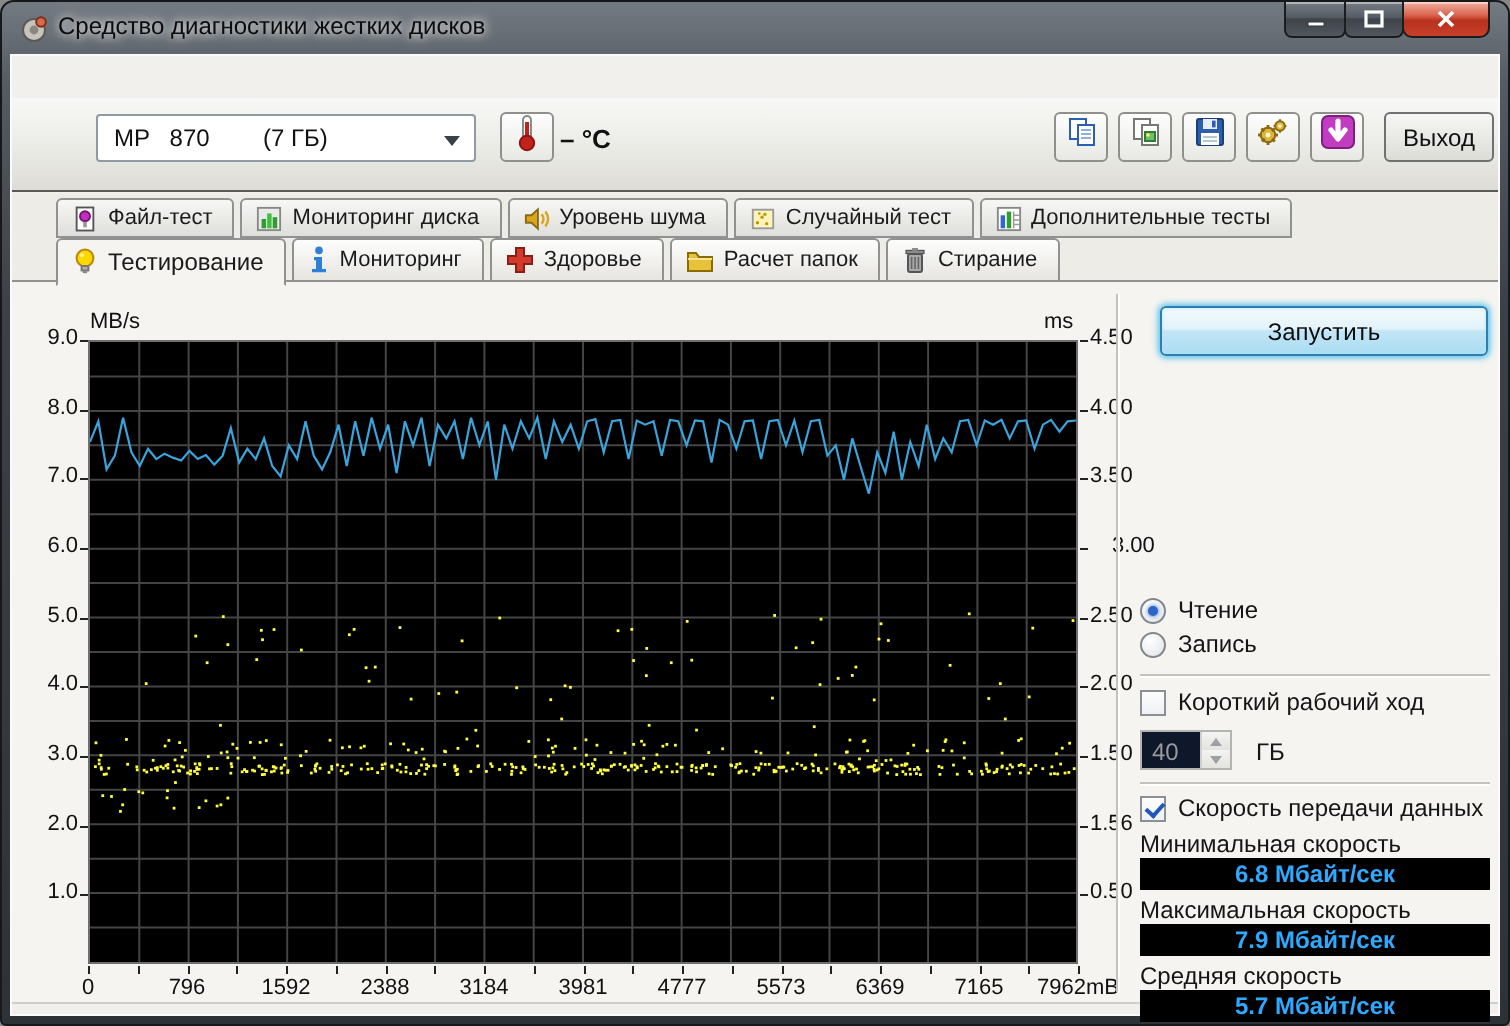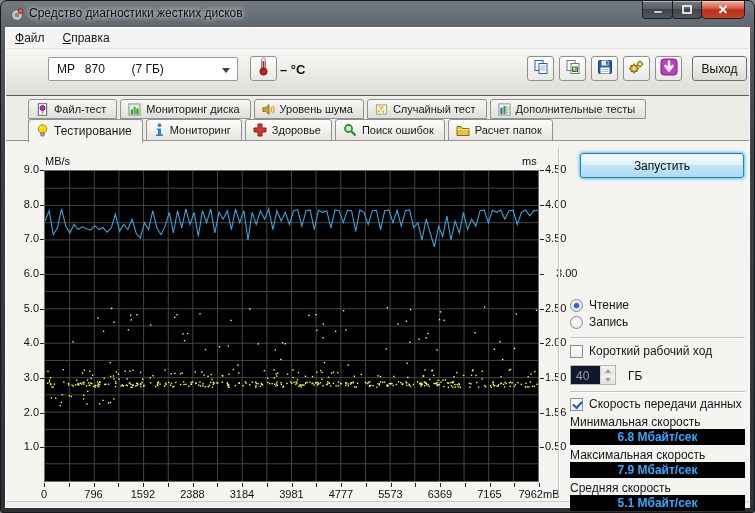--- a/index.html
+++ b/index.html
@@ -118,24 +118,20 @@
       <span class="cap-btn close">
         <svg width="10" height="9" viewBox="0 0 10 9">
             <path d="M1.5 1 L8.5 8 M8.5 1 L1.5 8" stroke="#fff" stroke-width="1.8"></path>
           </svg>
       </span>
     </span>
   </div>
 
   <div class="client">
 
-    <div class="menubar">
-      <span class="menu-item">Файл</span>
-      <span class="menu-item">Справка</span>
-    </div>
 
     <div class="toolbar">
       <div class="drive-select">
         <span>MP   870        (7 ГБ)</span>
         <span class="drive-arrow"></span>
       </div>
       <div class="tool-btn" style="left:244px;">
         <span>
           <svg width="11" height="19" viewBox="0 0 11 19">
               <rect x="3.5" y="1" width="4" height="12" rx="2" fill="#fff" stroke="#8a8a8a"></rect>
@@ -284,35 +280,37 @@
         <div class="tab">
           <span class="ticon">
               <svg width="14" height="14" viewBox="0 0 14 14">
                 <path d="M5 1h4v4h4v4H9v4H5V9H1V5h4z" fill="#d23a2e" stroke="#8a1d14"></path>
               </svg>
             </span>
           <span>Здоровье</span>
         </div>
         <div class="tab">
           <span class="ticon">
-              <svg width="14" height="14" viewBox="0 0 14 14">
-                <circle cx="5.5" cy="5.5" r="3.6" fill="#c9e8c9" stroke="#1f8c1f" stroke-width="1.6"></circle>
-                <line x1="8.3" y1="8.3" x2="12.5" y2="12.5" stroke="#1f8c1f" stroke-width="2.2"></line>
-              </svg>
-            </span>
-          <span>Поиск ошибок</span>
-        </div>
-        <div class="tab">
-          <span class="ticon">
               <svg width="14" height="13" viewBox="0 0 14 13">
                 <path d="M1 3.5 L1 11.5 L13 11.5 L13 4.5 L6.5 4.5 L5 2.5 L1 2.5 z" fill="#e8c23a" stroke="#8a6d00"></path>
                 <path d="M1 5.5h12" stroke="#fce49a" stroke-width="1"></path>
               </svg>
             </span>
           <span>Расчет папок</span>
+        </div>
+        <div class="tab">
+          <span class="ticon">
+              <svg width="13" height="14" viewBox="0 0 13 14">
+                <rect x="3" y="4" width="7" height="9" rx="1" fill="#a8a8a8" stroke="#555"></rect>
+                <rect x="2" y="2.2" width="9" height="1.6" fill="#8c8c8c" stroke="#555" stroke-width="0.6"></rect>
+                <rect x="5" y="1" width="3" height="1.4" fill="#8c8c8c"></rect>
+                <path d="M4.8 5.5v6 M6.5 5.5v6 M8.2 5.5v6" stroke="#666" stroke-width="0.8"></path>
+              </svg>
+            </span>
+          <span>Стирание</span>
         </div>
       </div>
     </div>
 
     <div class="page">
       <div id="chart" style="position:absolute;left:0;top:0;right:0;bottom:0;">
         <div class="axis-head" style="left:39px;top:14px;">MB/s</div>
         <div class="axis-head" style="left:516px;top:14px;">ms</div>
         <svg id="plot" viewBox="0 0 495 312" preserveAspectRatio="none">
             <line x1="24.75" y1="0" x2="24.75" y2="312" stroke="#454545" stroke-width="1"></line>
@@ -959,18 +957,18 @@
           <span>Скорость передачи данных</span>
         </div>
 
         <div class="plabel" style="top:274px;">Минимальная скорость</div>
         <div class="vbox" style="top:288px;color:#2fa9ff;">6.8 Мбайт/сек</div>
 
         <div class="plabel" style="top:307px;">Максимальная скорость</div>
         <div class="vbox" style="top:321px;color:#2fa9ff;">7.9 Мбайт/сек</div>
 
         <div class="plabel" style="top:340px;">Средняя скорость</div>
-        <div class="vbox" style="top:354px;color:#2fa9ff;">5.1 Мбайт/сек</div>
+        <div class="vbox" style="top:354px;color:#2fa9ff;">5.7 Мбайт/сек</div>
 
       </div>
     </div>
   </div>
 </div>
 
 </body></html>

